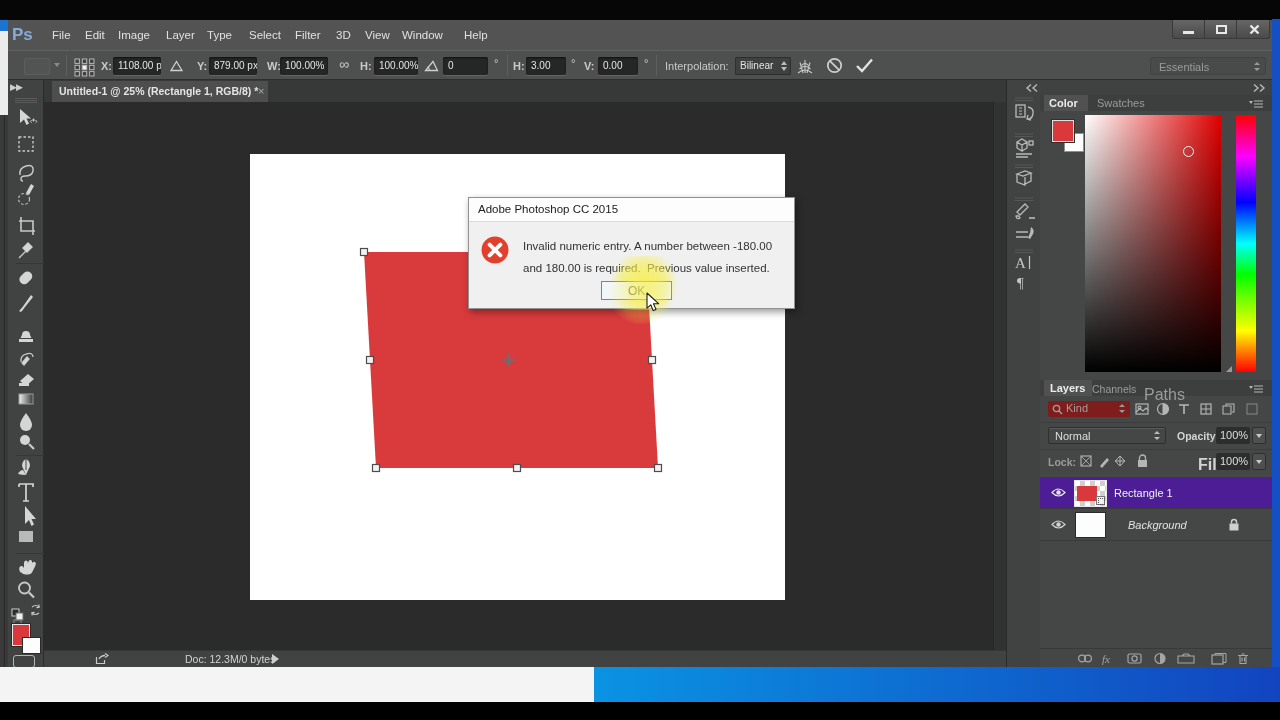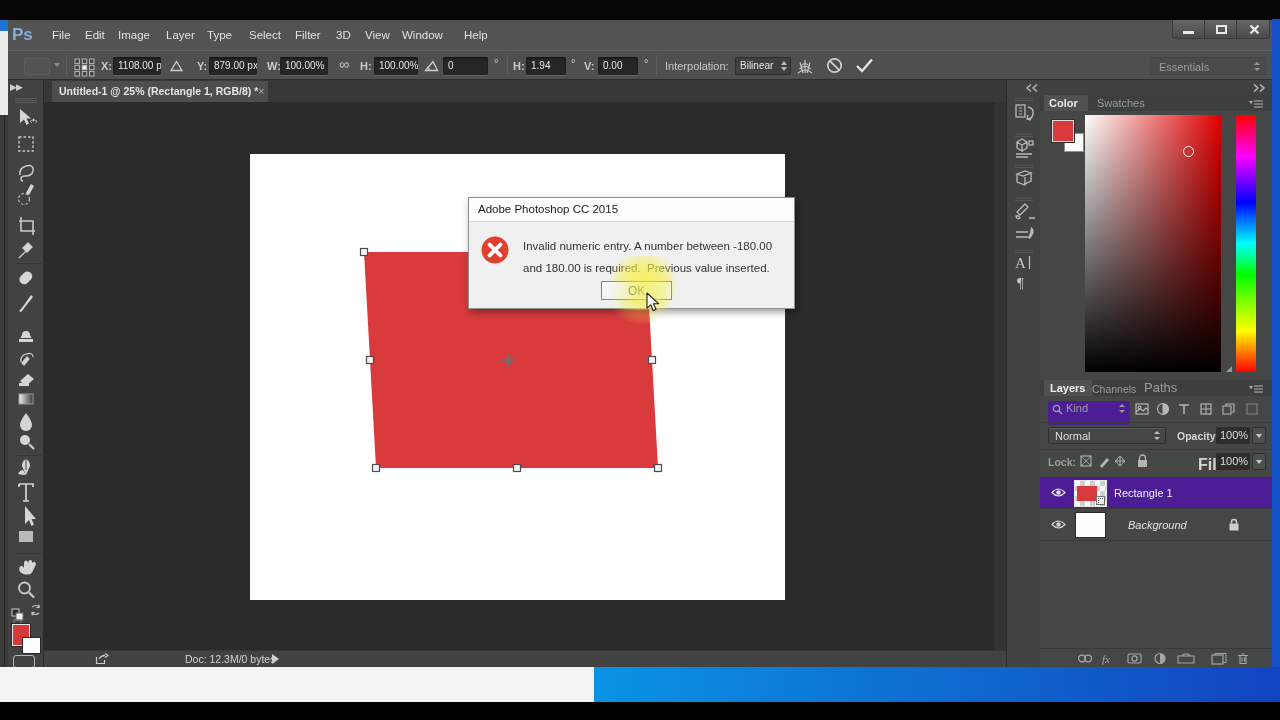--- a/index.html
+++ b/index.html
@@ -84,21 +84,21 @@
     <span class="lbl" style="left:352px;top:9px;">H:</span>
     <div class="fld" style="left:366px;top:6px;width:44px;">100.00%</div>
     <svg class="abs" style="left:416px;top:9px;" width="15" height="12" viewBox="0 0 15 12">
       <path d="M1.5 10.5 L13.5 10.5 L9 1.5 Z" fill="none" stroke="#cfcfcf" stroke-width="1.3"></path>
       <path d="M5.5 10.5 A5 5 0 0 0 3.5 6.8" fill="none" stroke="#cfcfcf" stroke-width="1.1"></path>
     </svg>
     <div class="fld" style="left:435px;top:6px;width:45px;">0</div>
     <span class="deg" style="left:486px;">°</span>
     <div class="abs" style="left:499px;top:4px;width:1px;height:21px;background:#5e5e5e;"></div>
     <span class="lbl" style="left:505px;top:9px;">H:</span>
-    <div class="fld" style="left:518px;top:6px;width:40px;">1.94</div>
+    <div class="fld" style="left:518px;top:6px;width:40px;">3.00</div>
     <span class="deg" style="left:563px;">°</span>
     <span class="lbl" style="left:576px;top:9px;">V:</span>
     <div class="fld" style="left:590px;top:6px;width:40px;">0.00</div>
     <span class="deg" style="left:636px;">°</span>
     <div class="abs" style="left:648px;top:4px;width:1px;height:21px;background:#5e5e5e;"></div>
     <span class="abs" style="left:657px;top:9px;font-size:11px;color:#c9c9c9;">Interpolation:</span>
     <div class="fld" style="left:727px;top:6px;width:56px;background:#404040;box-shadow:inset 0 0 0 1px #2e2e2e;">Bilinear
       <div class="abs" style="right:4px;top:4px;width:0;height:0;border-bottom:4px solid #bbb;border-left:3px solid transparent;border-right:3px solid transparent;"></div>
       <div class="abs" style="right:4px;top:10px;width:0;height:0;border-top:4px solid #bbb;border-left:3px solid transparent;border-right:3px solid transparent;"></div>
     </div>
@@ -325,28 +325,28 @@
                     linear-gradient(to right, #fff 0%, #e00000 100%);"></div>
     <div class="abs" style="left:143px;top:66px;width:9px;height:9px;border:1.6px solid #f0f0f0;border-radius:50%;"></div>
     <div class="abs" style="left:196px;top:35px;width:20px;height:257px;
          background:linear-gradient(180deg,#f00 0%,#f0f 16%,#00f 34%,#0ff 50%,#0f0 62%,#ff0 84%,#f00 100%);"></div>
     <div class="abs" style="left:186px;top:286px;width:0;height:0;border-left:6px solid transparent;border-bottom:6px solid #9a9a9a;"></div>
 
     <div class="abs" style="left:0;top:300px;width:232px;height:16px;background:#3d3e3e;">
       <div class="abs" style="left:4px;top:0;width:48px;height:16px;background:#515151;"></div>
       <span class="abs" style="left:10px;top:2px;font-size:11px;font-weight:bold;color:#ececec;">Layers</span>
       <span class="abs" style="left:52px;top:2.5px;font-size:10.5px;color:#9b9b9b;">Channels</span>
-      <span class="abs" style="left:104px;top:0;font-size:13px;color:#9b9b9b;">Paths</span>
+      <span class="abs" style="left:104px;top:6px;font-size:16px;color:#9b9b9b;">Paths</span>
       <svg class="abs" style="right:8px;top:4px;" width="16" height="9" viewBox="0 0 16 9">
         <path d="M1 2 l4 0 l-2 3 Z" fill="#b5b5b5"></path>
           <path d="M6 2 h9 M6 5 h9 M6 8 h9" stroke="#b5b5b5" stroke-width="1.2"></path>
       </svg>
     </div>
 
-    <div class="abs" style="left:8px;top:321px;width:82px;height:24px;background:#4c1d95;border-radius:2px;color:#b9b9b9;font-size:11px;">
+    <div class="abs" style="left:8px;top:321px;width:82px;height:16px;background:#7f1d1d;border-radius:2px;color:#b9b9b9;font-size:11px;">
       <svg class="abs" style="left:4px;top:3px;" width="11" height="11" viewBox="0 0 11 11">
         <circle cx="4.5" cy="4.5" r="3.2" fill="none" stroke="#9f9f9f" stroke-width="1.3"></circle>
         <path d="M7 7 l3 3" stroke="#9f9f9f" stroke-width="1.4"></path>
       </svg>
       <span class="abs" style="left:18px;top:1px;color:#9f9f9f;">Kind</span>
       <div class="abs" style="right:5px;top:3px;width:0;height:0;border-bottom:3.5px solid #999;border-left:3px solid transparent;border-right:3px solid transparent;"></div>
       <div class="abs" style="right:5px;top:9px;width:0;height:0;border-top:3.5px solid #999;border-left:3px solid transparent;border-right:3px solid transparent;"></div>
     </div>
     <svg class="abs" style="left:95px;top:322px;" width="130" height="14" viewBox="0 0 130 14">
       <g stroke="#b5b5b5" fill="none" stroke-width="1.2">

